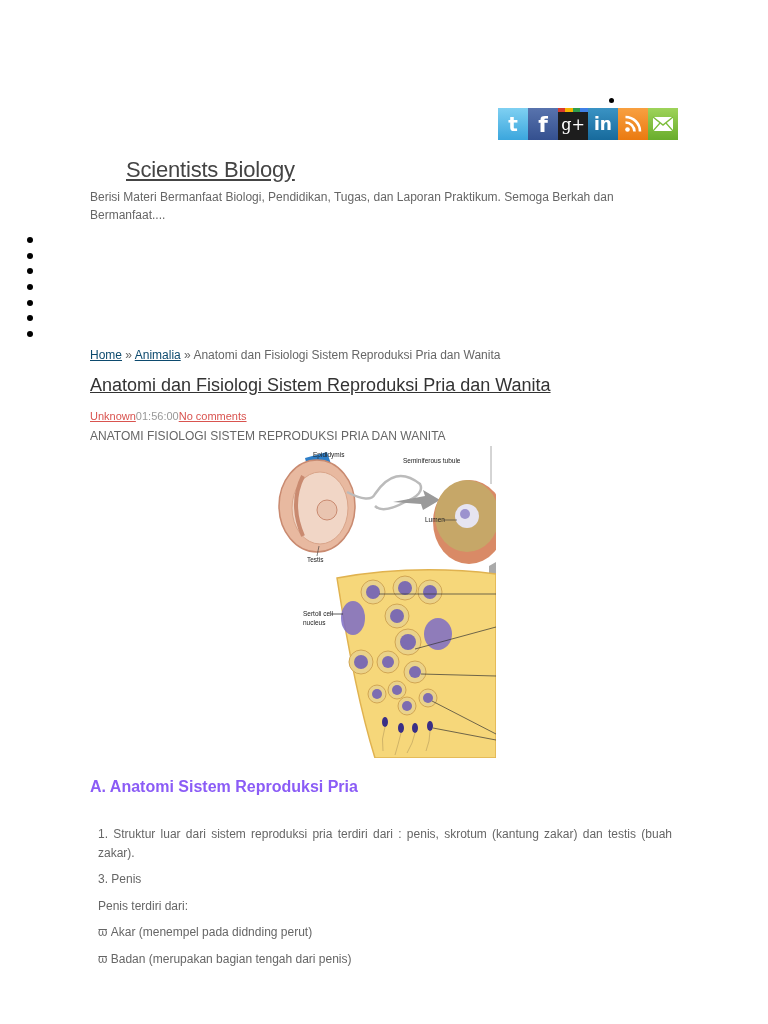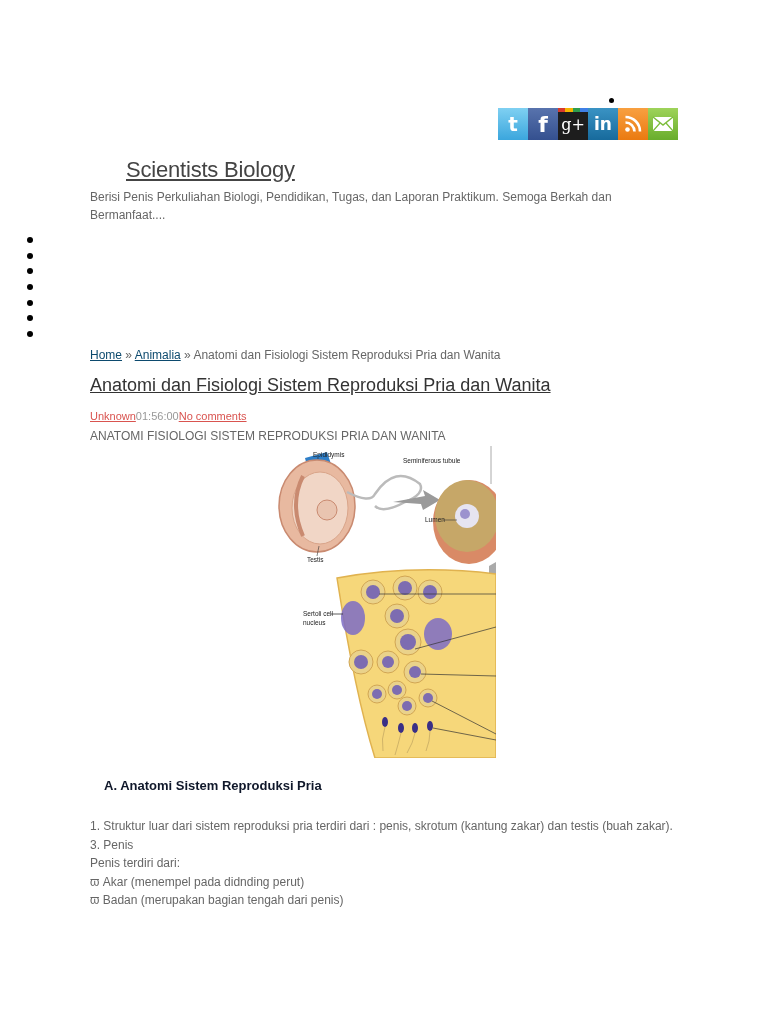--- a/index.html
+++ b/index.html
@@ -26,23 +26,23 @@
 
     .breadcrumb { position: absolute; left: 90px; top: 348px; font-size: 12px; color: #666; }
     .breadcrumb a { color: #0c4a6e; text-decoration: underline; }
     .post-title { position: absolute; left: 90px; top: 375px; font-size: 18px; color: #333; text-decoration: underline; margin: 0; font-weight: normal; }
     .post-meta { position: absolute; left: 90px; top: 410px; font-size: 11px; color: #999; }
     .post-meta a { color: #d9534f; text-decoration: underline; }
     .post-subtitle { position: absolute; left: 90px; top: 429px; font-size: 12px; color: #666; }
 
     .figure { position: absolute; left: 275px; top: 444px; width: 221px; height: 314px; overflow: hidden; }
 
-    .section-heading { position: absolute; left: 104px; top: 778px; font-size: 13px; font-weight: bold; color: #0f172a; }
+    .section-heading { position: absolute; left: 90px; top: 778px; font-size: 16px; font-weight: bold; color: #8b5cf6; }
     .body-text { position: absolute; left: 90px; top: 817px; width: 590px; font-size: 12px; line-height: 18.5px; color: #666; }
-    .body-text p { margin: 0; }
+    .body-text p { margin: 8px; }
     .body-text .justify { text-align: justify; }
   </style>
 </head>
 <body>
 
 <div class="dot-top"></div>
 
 <div class="social">
   <a class="sb twitter">t</a>
   <a class="sb facebook">f</a>
@@ -58,21 +58,21 @@
   <a class="sb email">
     <svg width="22" height="16" viewBox="0 0 22 16">
       <rect x="1" y="1" width="20" height="14" fill="#fff"></rect>
       <path d="M1 1 L11 9 L21 1" stroke="#7cbd3b" stroke-width="1.5" fill="none"></path>
       <path d="M1 15 L8 7 M21 15 L14 7" stroke="#7cbd3b" stroke-width="1.2" fill="none"></path>
     </svg>
   </a>
 </div>
 
 <a class="site-title">Scientists Biology</a>
-<div class="site-desc">Berisi Penis Perkuliahan Biologi, Pendidikan, Tugas, dan Laporan Praktikum. Semoga Berkah dan Bermanfaat....</div>
+<div class="site-desc">Berisi Materi Bermanfaat Biologi, Pendidikan, Tugas, dan Laporan Praktikum. Semoga Berkah dan Bermanfaat....</div>
 
 <ul class="bullets">
   <li></li>
   <li></li>
   <li></li>
   <li></li>
   <li></li>
   <li></li>
   <li></li>
 </ul>

